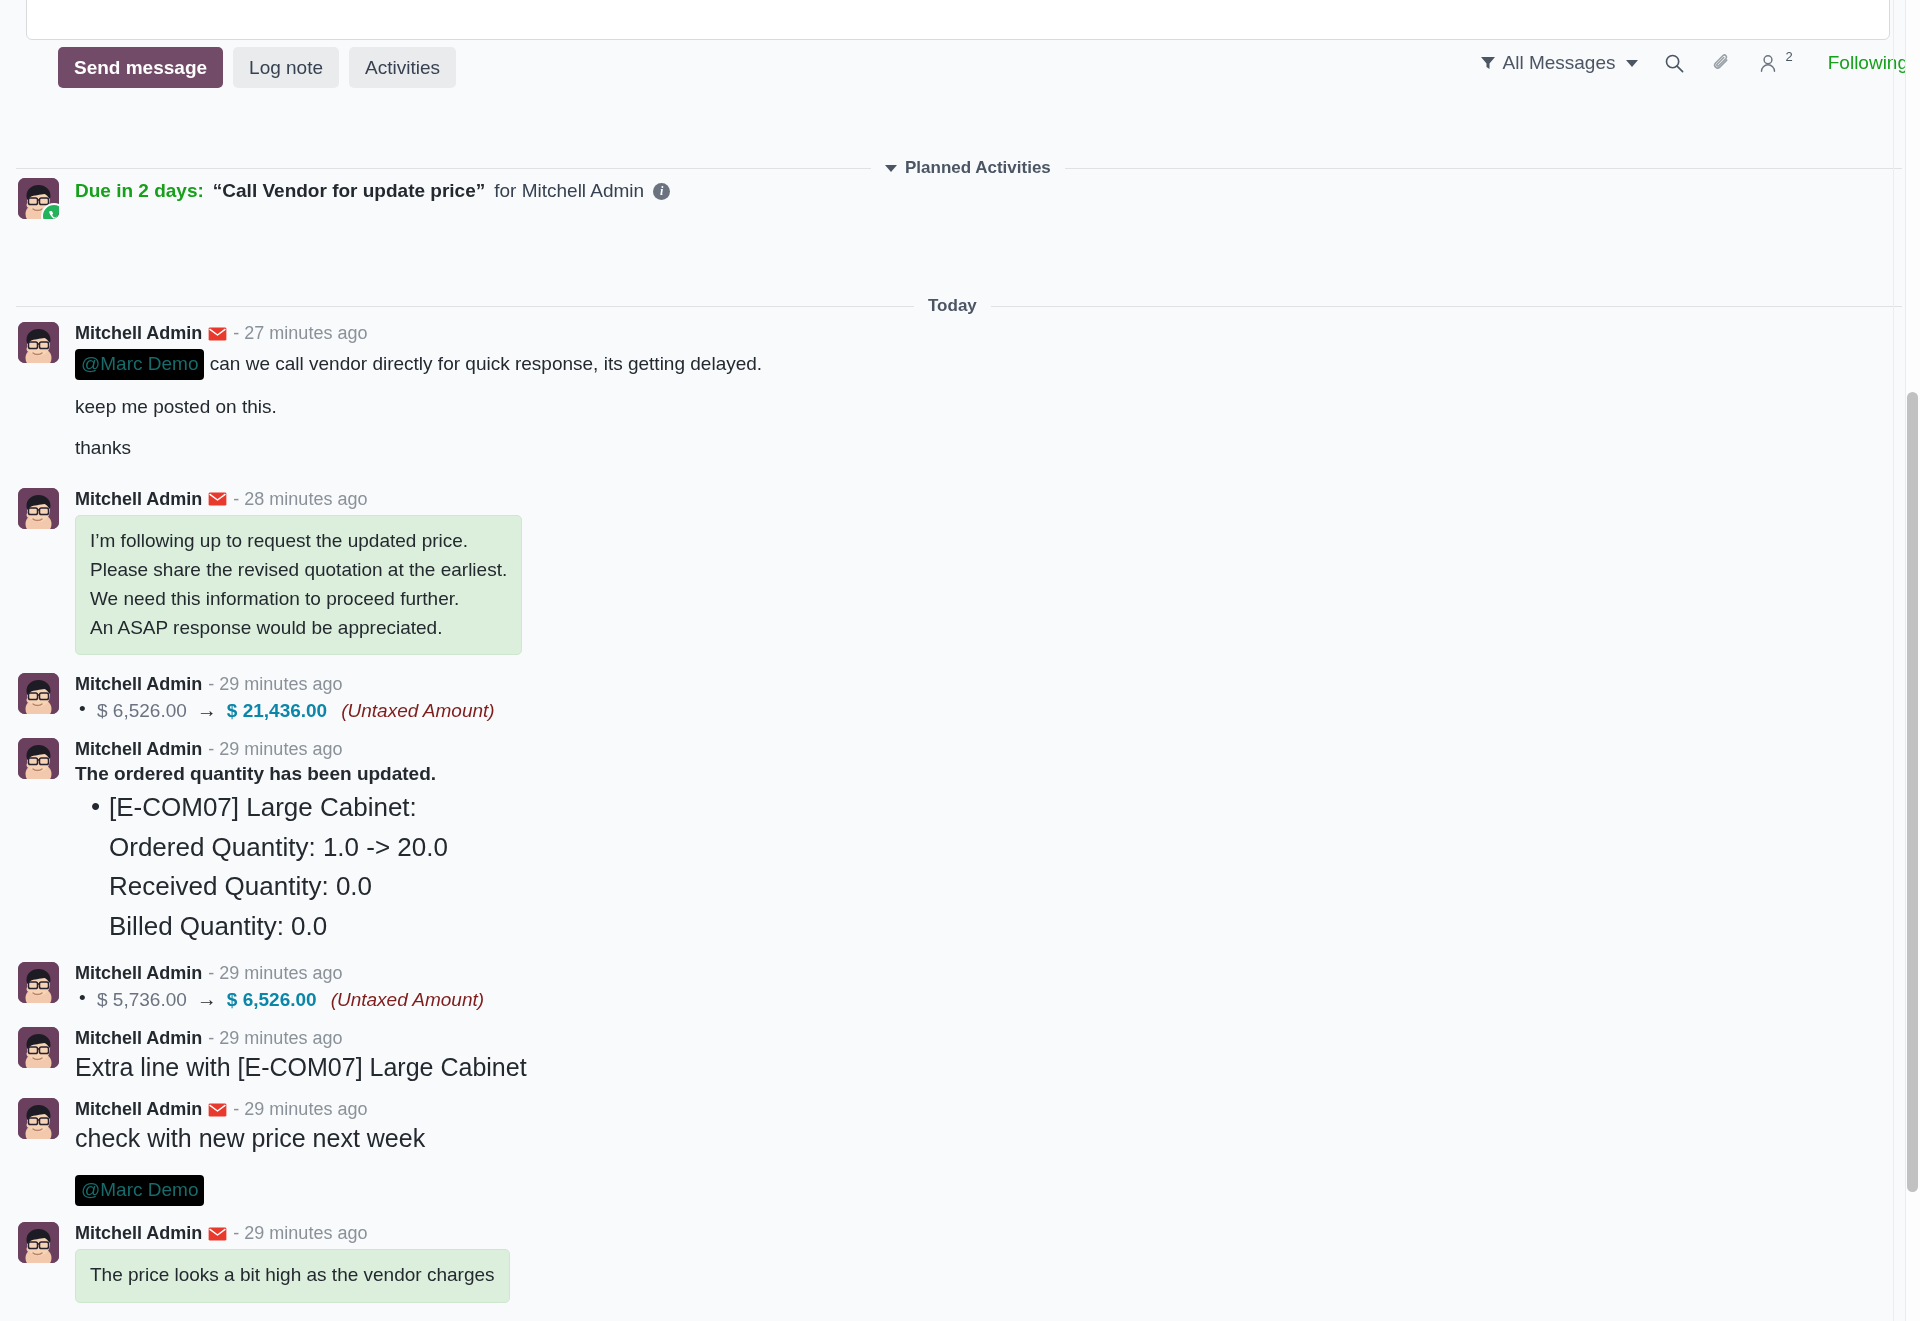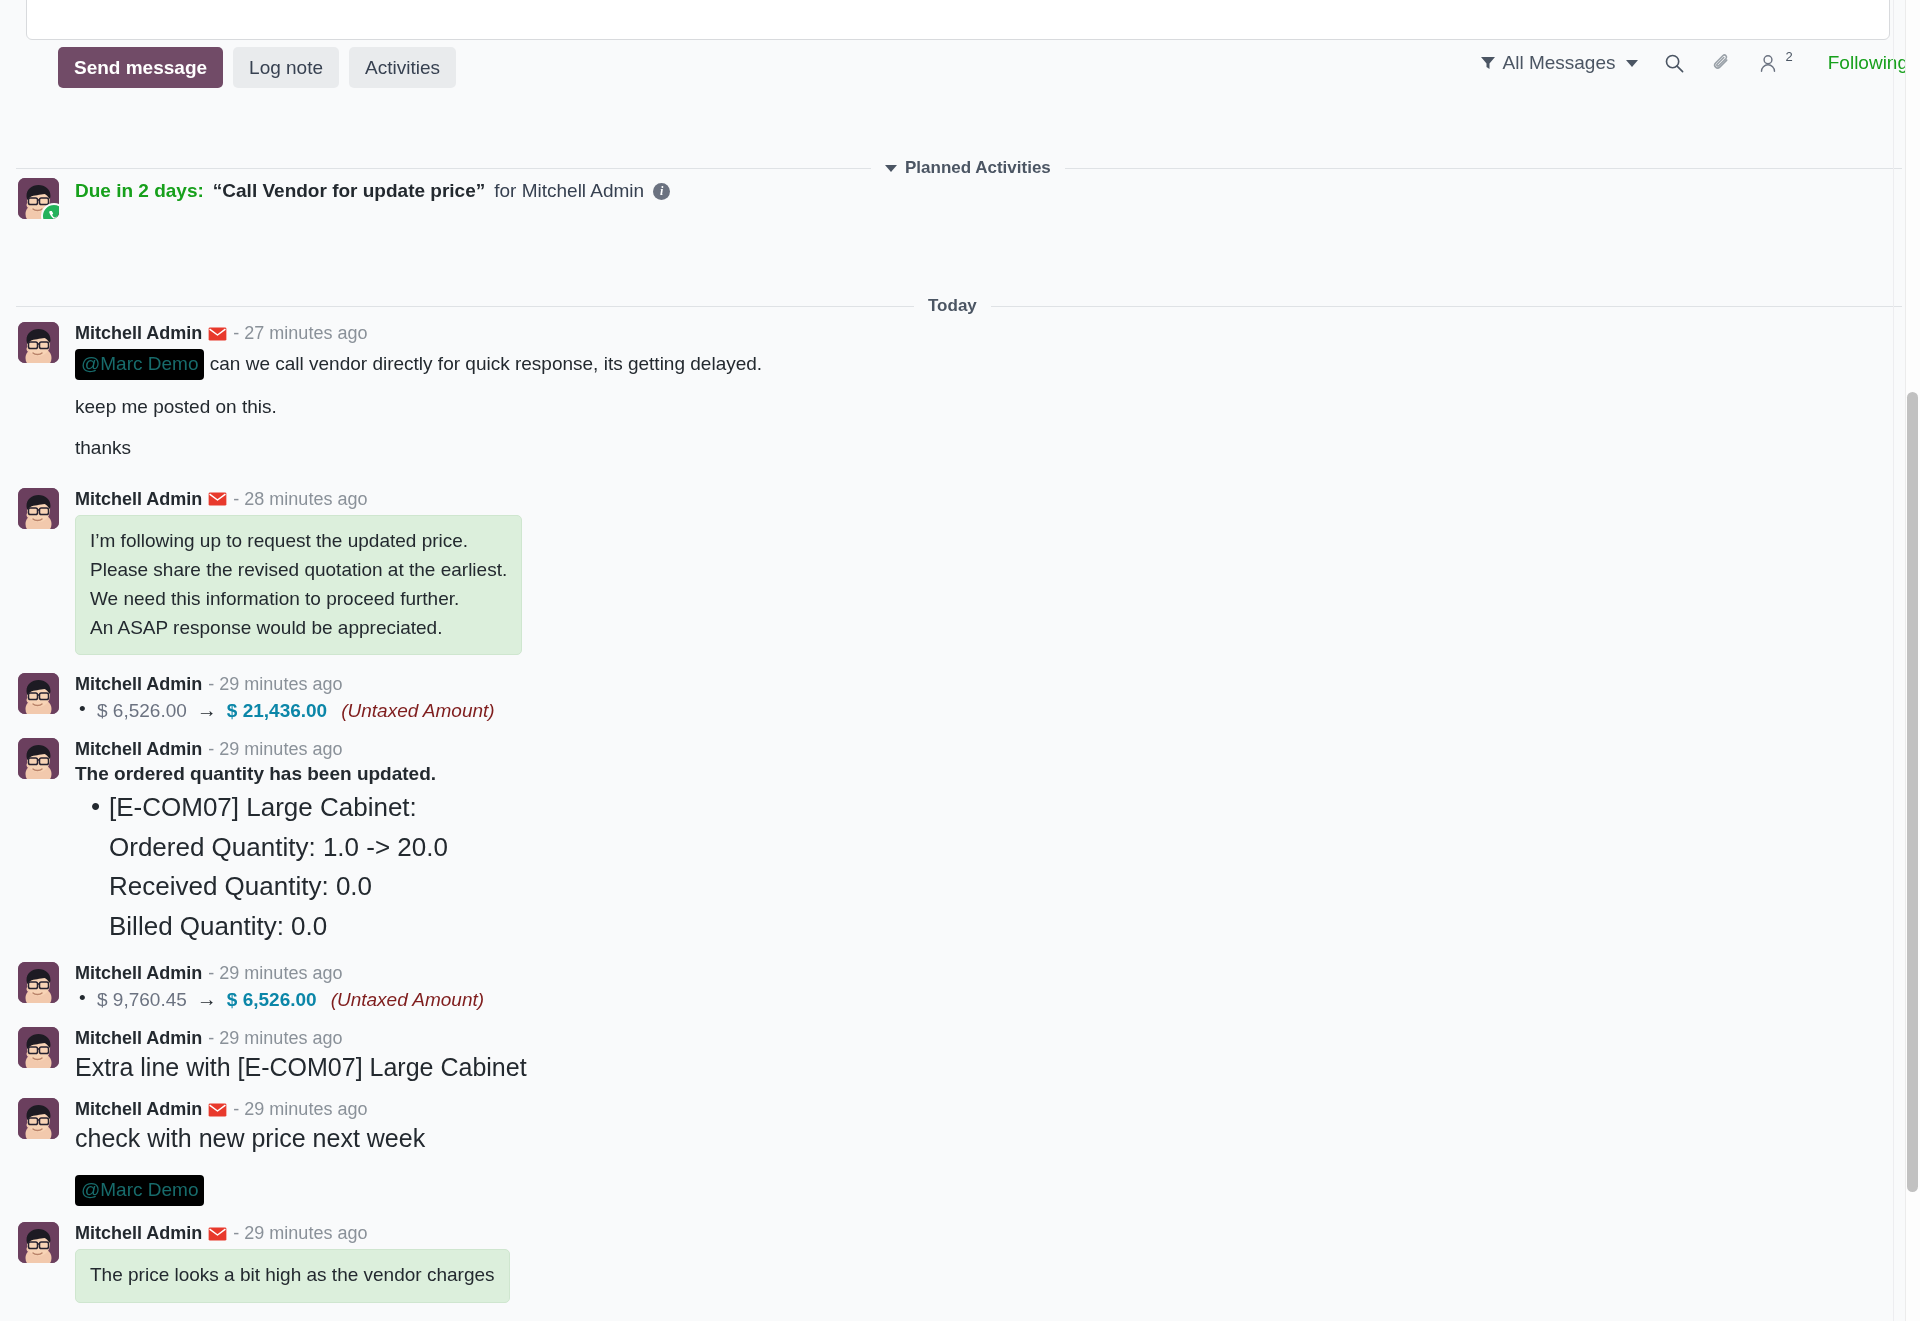--- a/index.html
+++ b/index.html
@@ -378,21 +378,21 @@
 </svg>
         </div>
      <div class="msg-body">
           <div class="msg-head">
       <span class="msg-author">Mitchell Admin</span>
 
       <span class="msg-time">- 29 minutes ago</span>
     </div>
           <ul class="track-list">
       <li>
-        <span class="old-val">$ 9,760.45</span>
+        <span class="old-val">$ 5,736.00</span>
         <span class="arrow">→</span>
         <span class="new-val">$ 6,526.00</span>
         <span class="field-label">(Untaxed Amount)</span>
       </li>
           </ul>
         </div>
       </div>
       <div class="msg" style="margin-bottom: 16px;">
         <div class="avatar">
           <svg viewBox="0 0 41 41">

